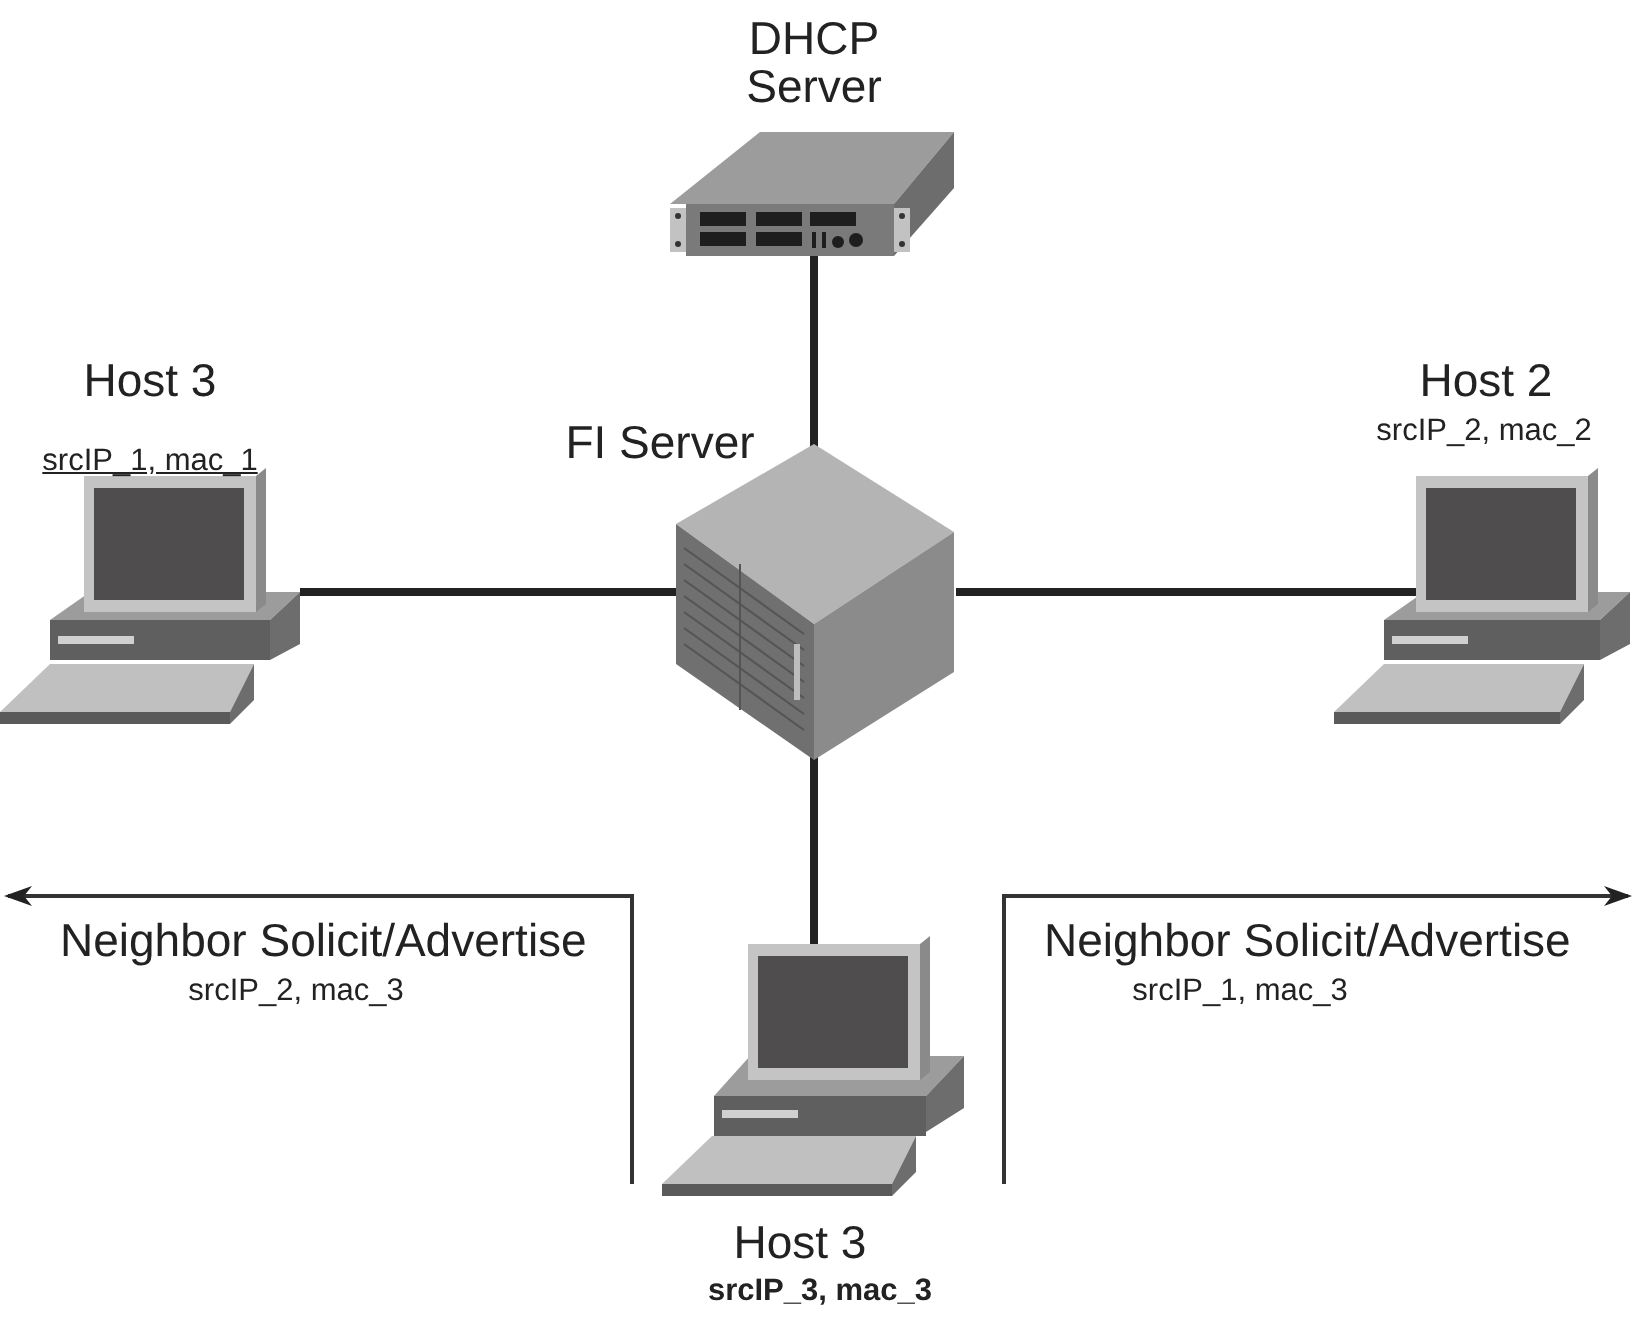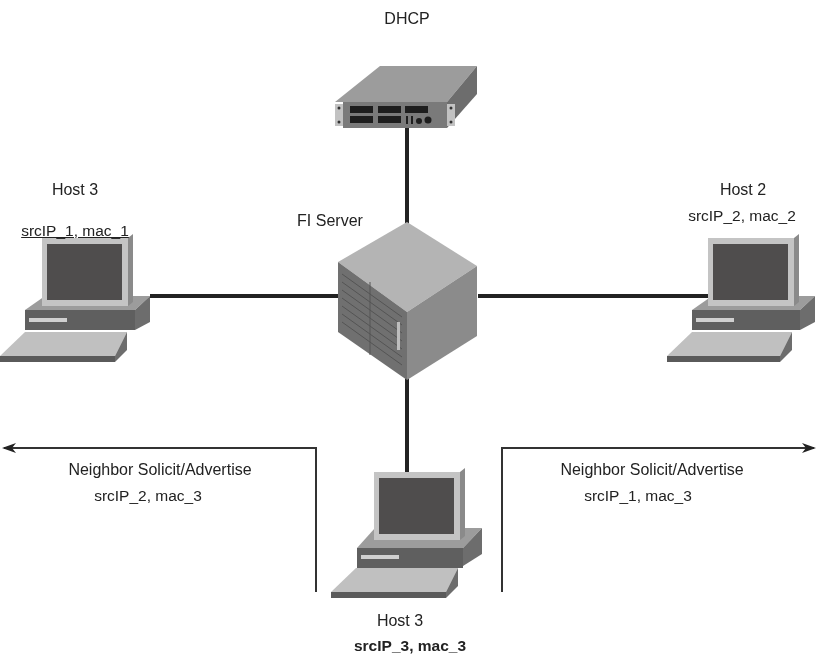--- a/index.html
+++ b/index.html
@@ -1,19 +1,19 @@
 <!DOCTYPE html>
 <html><head>
   <meta charset="utf-8">
   <style>
     html, body { margin: 0; padding: 0; background: #ffffff; }
     body { width: 818px; height: 660px; position: relative; overflow: hidden; font-family: "Liberation Sans", sans-serif; color: #222; }
     svg.stage { position: absolute; left: 0; top: 0; }
     .lbl { position: absolute; text-align: center; white-space: nowrap; color: #222; font-family: "Liberation Sans", sans-serif; }
-    .title { font-size: 16px; line-height: 24px; }
+    .title { font-size: 23px; line-height: 24px; }
     .sub { font-size: 15.5px; line-height: 19px; }
   </style>
 </head>
 <body>
 
 <svg class="stage" width="818" height="660" viewBox="0 0 818 660">
   <defs>
     <marker id="arrowhead" markerWidth="14" markerHeight="10" refX="12" refY="5" orient="auto" markerUnits="userSpaceOnUse">
       <path d="M0,0 L14,5 L0,10 L4,5 Z" fill="#222"></path>
     </marker>
@@ -100,30 +100,31 @@
     <polygon points="460,472 465,468 465,536 460,540" fill="#8a8a8a"></polygon>
     <rect x="379" y="478" width="75" height="56" fill="#4f4d4d"></rect>
     <polygon points="331,592 356,568 458,568 446,592" fill="#c0c0c0"></polygon>
     <polygon points="446,592 458,568 458,586 446,598" fill="#6d6d6d"></polygon>
     <rect x="331" y="592" width="115" height="6" fill="#5a5a5a"></rect>
   </g>
 </svg>
 
 <div class="lbl title" style="left:357px; top:7px; width:100px;">
   <div>DHCP</div>
+  <div>Server</div>
 </div>
 
 <div class="lbl title" style="left:275px; top:209px; width:110px;">FI Server</div>
 
 <div class="lbl title" style="left:20px; top:178px; width:110px;">Host 3</div>
 <div class="lbl sub" style="left:5px; top:221px; width:140px;text-decoration:underline;">srcIP_1, mac_1</div>
 
 <div class="lbl title" style="left:688px; top:178px; width:110px;">Host 2</div>
 <div class="lbl sub" style="left:672px; top:206px; width:140px;">srcIP_2, mac_2</div>
 
 <div class="lbl title" style="left:345px; top:609px; width:110px;">Host 3</div>
 <div class="lbl sub" style="left:340px; top:636px; width:140px;font-weight:bold;">srcIP_3, mac_3</div>
 
 <div class="lbl title" style="left:30px; top:458px; width:260px;">Neighbor Solicit/Advertise</div>
 <div class="lbl sub" style="left:78px; top:486px; width:140px;">srcIP_2, mac_3</div>
 
 <div class="lbl title" style="left:522px; top:458px; width:260px;">Neighbor Solicit/Advertise</div>
-<div class="lbl sub" style="left:568px; top:486px; width:140px;">srcIP_1, mac_3</div>
+<div class="lbl sub" style="left:550px; top:486px; width:140px;">srcIP_1, mac_3</div>
 
 </body></html>

